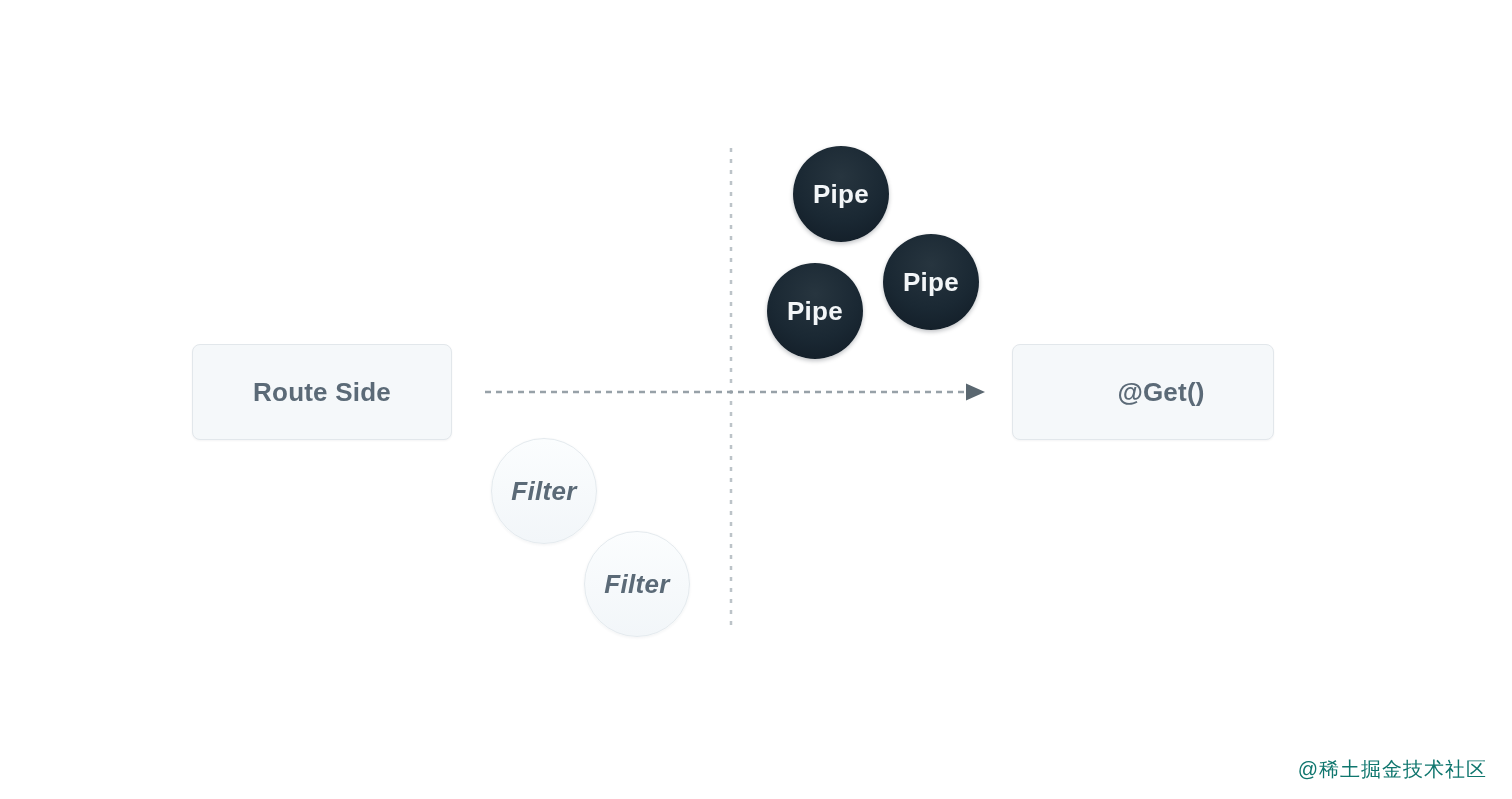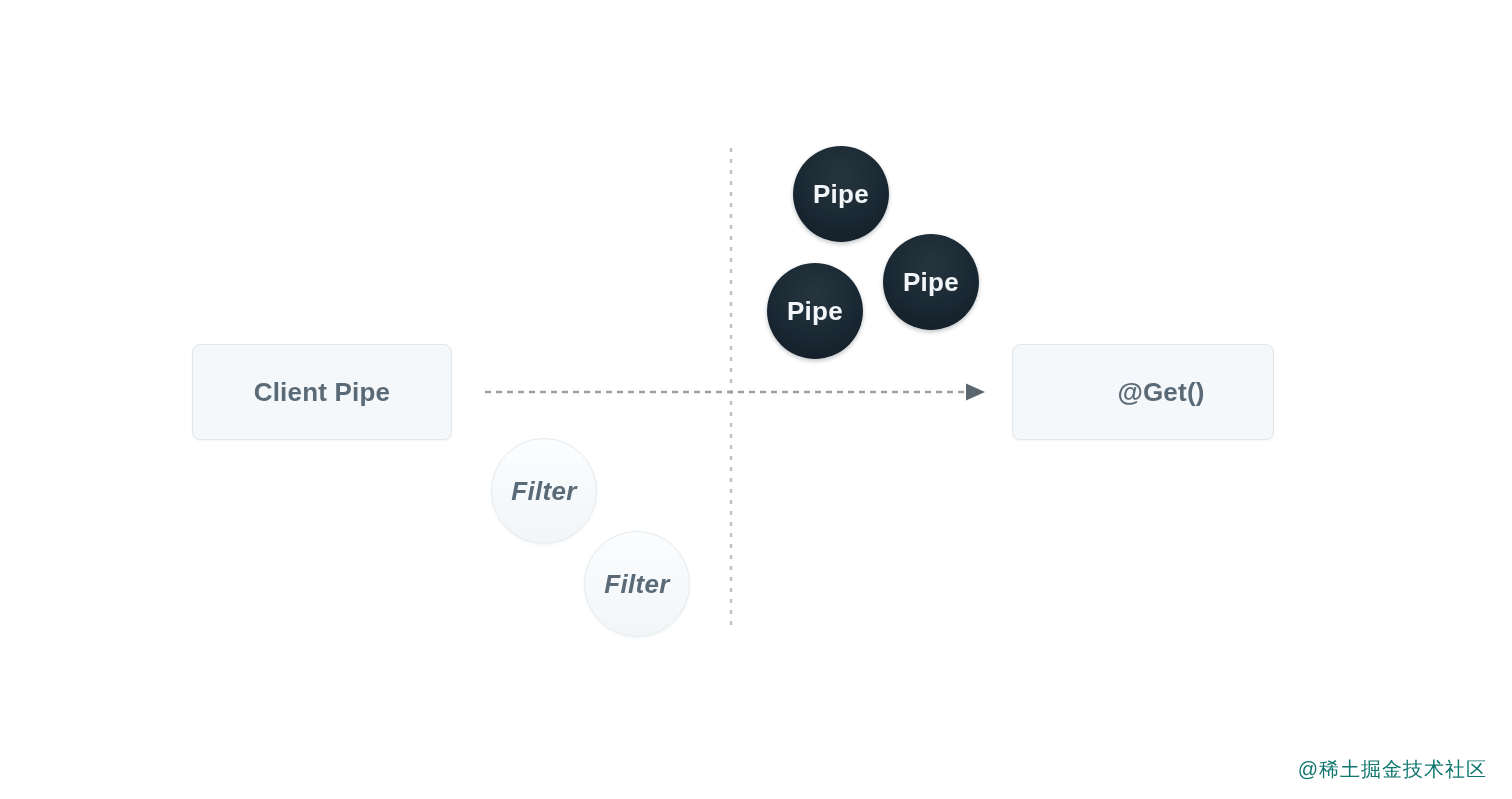--- a/index.html
+++ b/index.html
@@ -103,21 +103,21 @@
 
 <div class="canvas">
 
   <svg class="lines" viewBox="0 0 1512 799" xmlns="http://www.w3.org/2000/svg">
     <line x1="731" y1="148" x2="731" y2="632" stroke="#bcc3c8" stroke-width="2.5" stroke-dasharray="4 7"></line>
     <line x1="485" y1="392" x2="964" y2="392" stroke="#97a1a8" stroke-width="2.5" stroke-dasharray="6 5"></line>
     <polygon points="966,383.5 985,392 966,400.5" fill="#5a6770"></polygon>
   </svg>
 
   <div class="box box-client">
-    <span>Client Pipe</span>
+    <span>Route Side</span>
   </div>
 
   <div class="box box-handler">
     <div class="handler-text">
       <div>@Get()</div>
     </div>
   </div>
 
   <div class="circle circle-pipe pipe-1">Pipe</div>
   <div class="circle circle-pipe pipe-2">Pipe</div>

